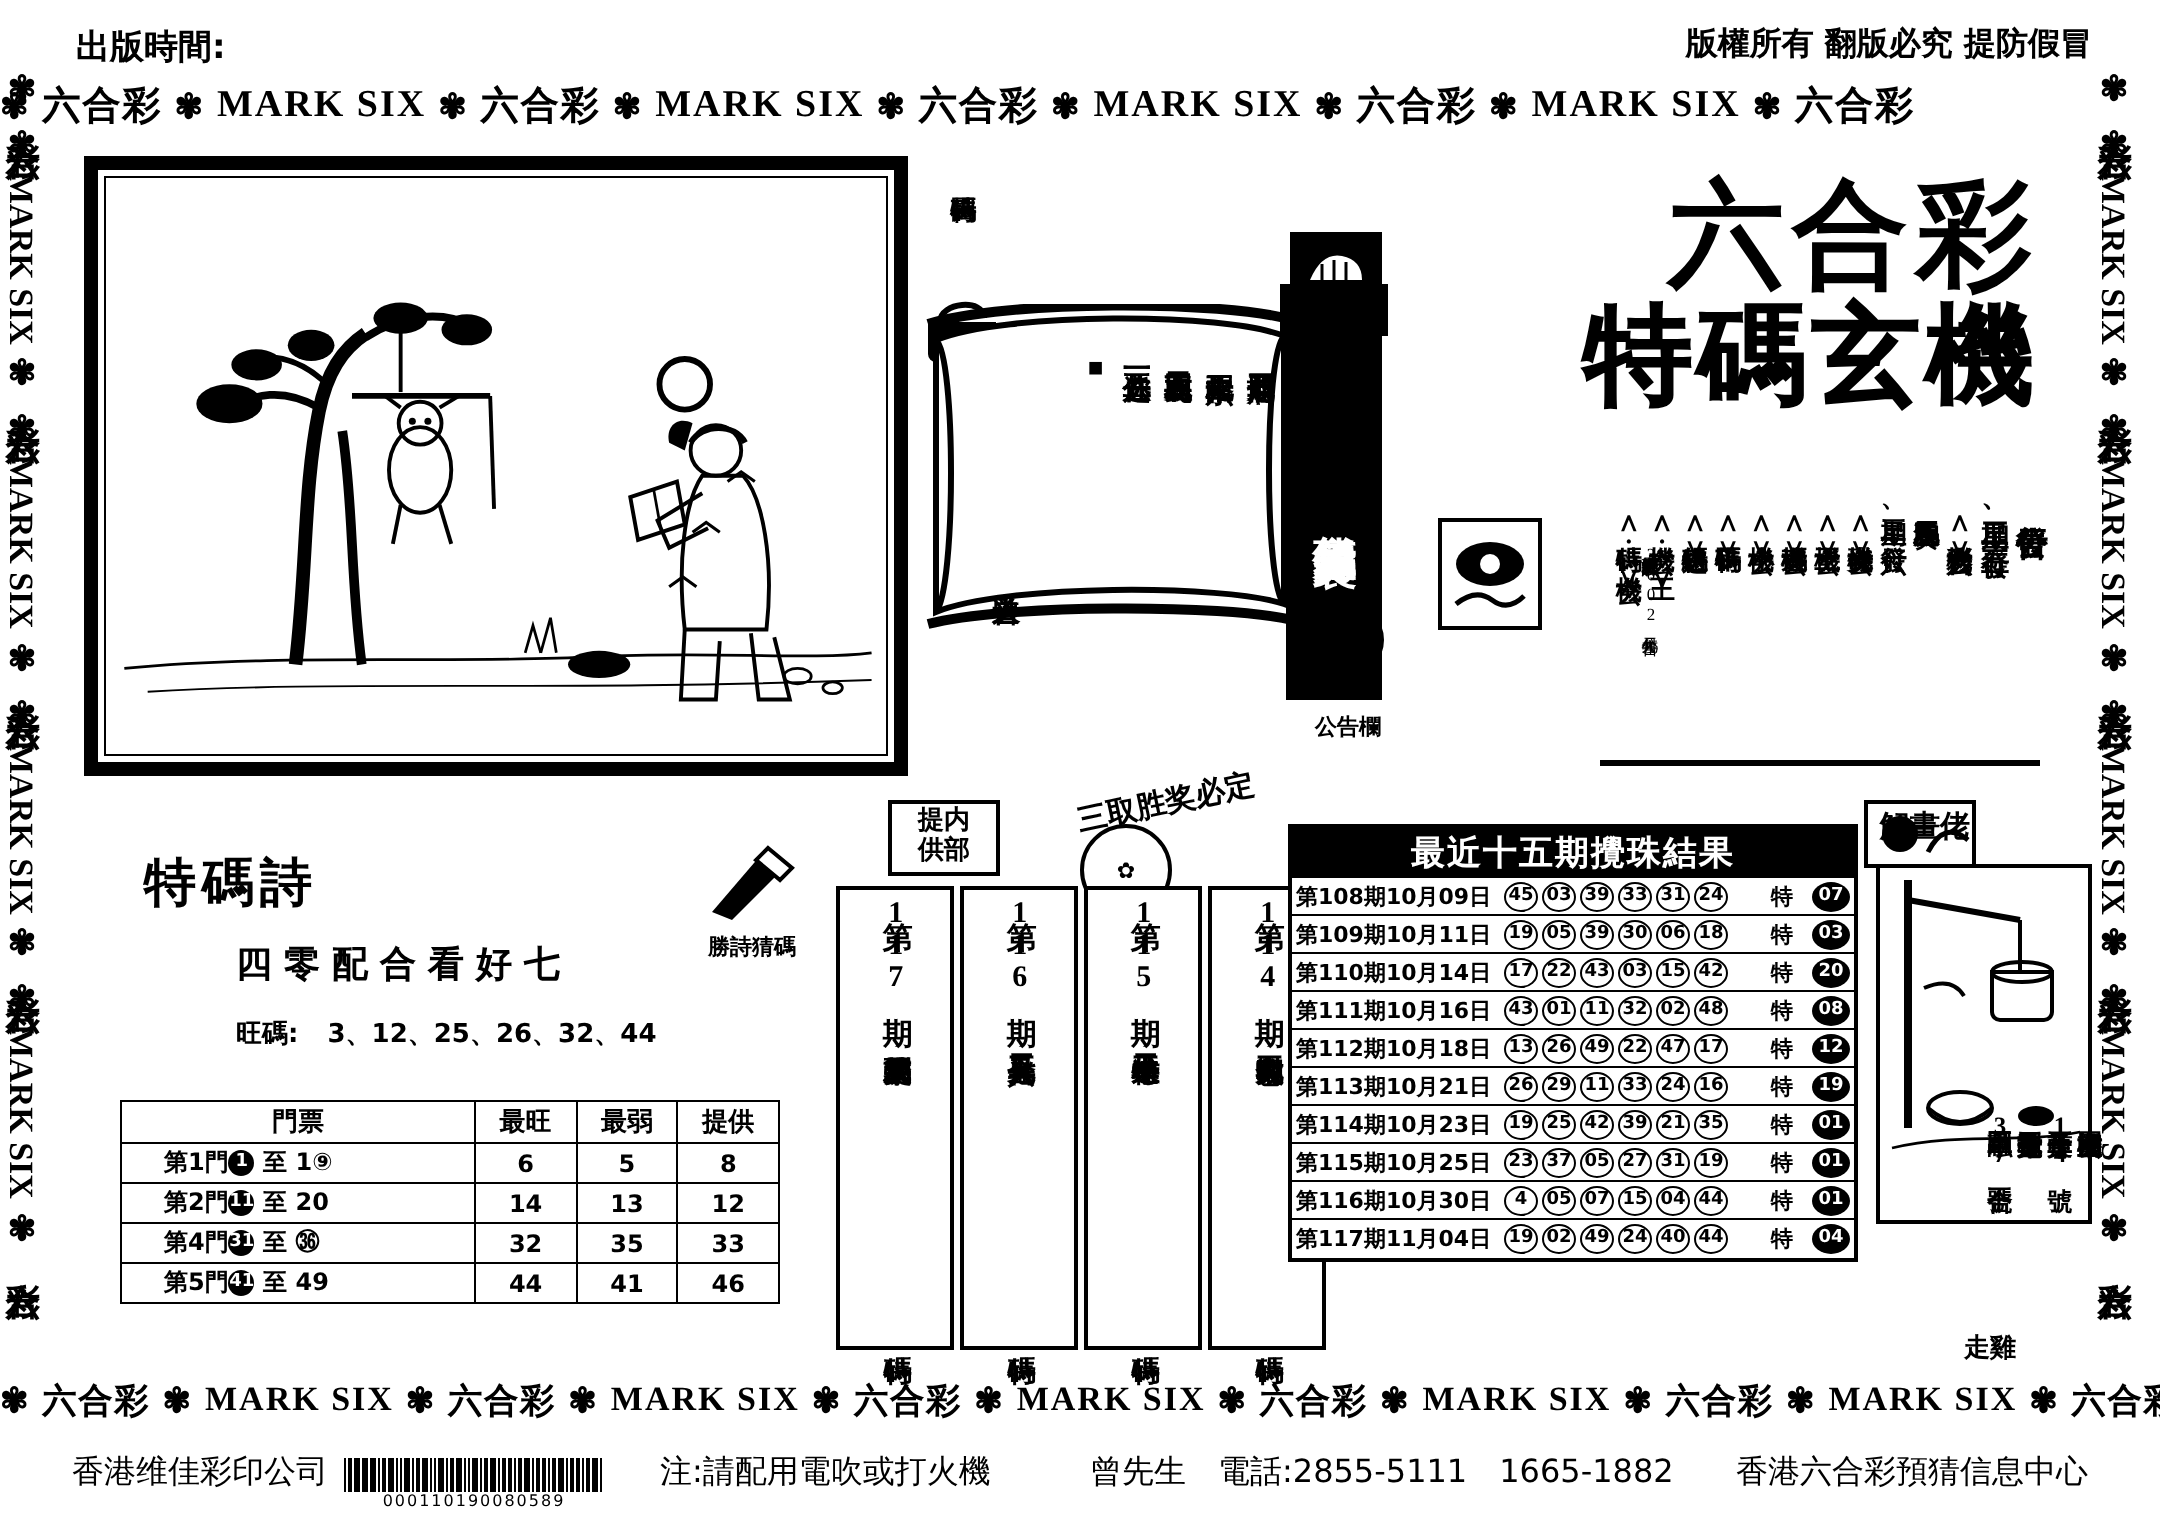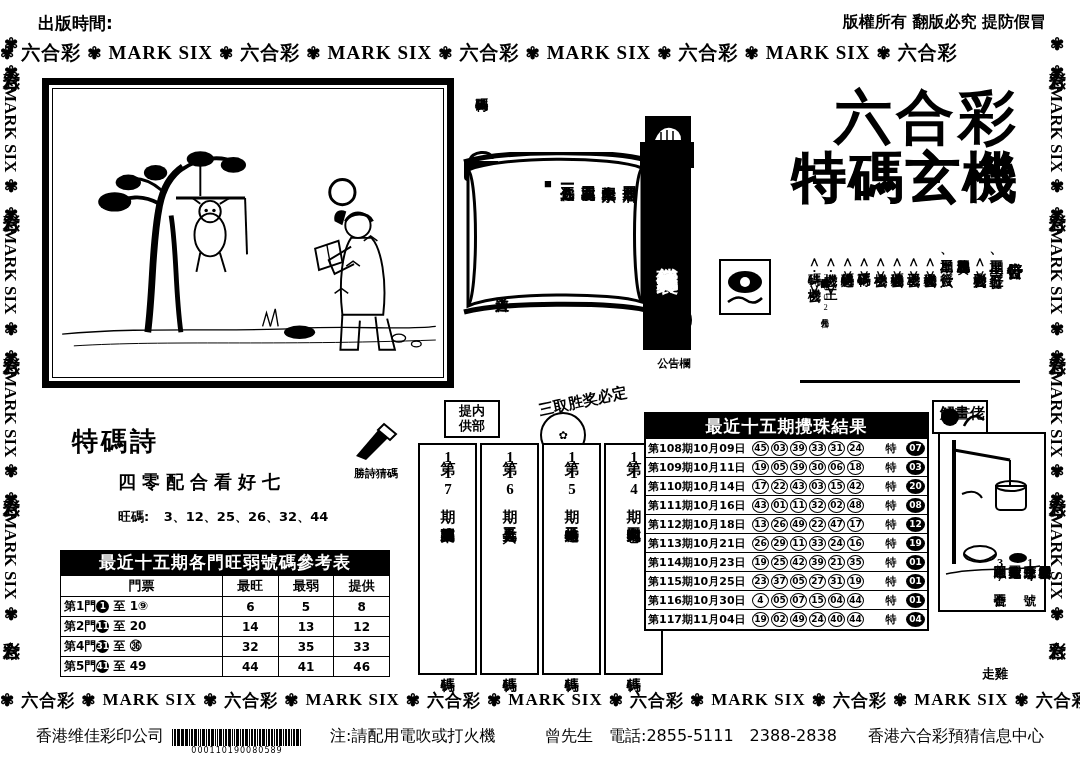--- a/index.html
+++ b/index.html
@@ -87,21 +87,21 @@
   
   .tbl1 { left:60px; top:550px; width:330px; }
   .tbl1 .cap {
     text-align:center; font-weight:bold; font-size:17px;
     font-family:"Liberation Serif", serif;
     color:#fff; background:#000; letter-spacing:1px; padding:1px 0;
   }
   .tbl1 table { border-collapse:collapse; width:100%; font-size:12px; font-weight:bold; }
   .tbl1 th, .tbl1 td { border:1px solid #000; text-align:center; padding:1px 2px; }
   .tbl1 th { font-size:13px; }
-  .tbl1 td.rowhead { text-align:left; padding-left:3px; font-size:12px; }
+  .tbl1 td.rowhead { text-align:left; padding-left:21px; font-size:12px; }
   .ball { display:inline-block; width:13px; height:13px; line-height:13px; border-radius:50%; background:#000; color:#fff; font-size:9px; text-align:center; vertical-align:middle; }
 
   
   .periods { left:418px; top:443px; display:flex; }
   .pcard { width:59px; border:2px solid #000; margin-right:3px; background:#fff; height:232px; position:relative; }
   .pcard .pv { position:absolute; left:0; right:0; top:4px; display:flex; justify-content:center; }
   .pcard .vtext.ph { font-size:15px; }
   .pcard .poem { position:absolute; left:0; right:0; top:72px; display:flex; justify-content:center; }
   .pcard .poem .vtext { font-size:14px; }
   .pcard .foot { position:absolute; left:0; right:0; bottom:6px; display:flex; justify-content:center; }
@@ -378,21 +378,20 @@
 </div>
 
 <div class="abs tema-title">特碼詩</div>
 <div class="abs tema-line">四零配合看好七</div>
 <div class="abs tema-nums">
   <span class="lab">旺碼:</span>
   <span>3、12、25、26、32、44</span>
 </div>
 
 <div class="abs tbl1">
-  <div class="cap">最近十五期各門旺弱號碼參考表</div>
   <table>
     <thead>
       <tr>
         <th>門票</th>
         <th>最旺</th>
         <th>最弱</th>
         <th>提供</th>
       </tr>
     </thead>
     <tbody id="t1body">
@@ -700,14 +699,14 @@
       <i style="width:2px"></i>
       <i style="width:3px"></i>
       <i style="width:1px"></i>
       <i style="width:2px"></i>
       <i style="width:3px"></i>
       <i style="width:1px"></i>
     </div>
   <div class="bc-text">000110190080589</div>
 </div>
 <div class="abs f-mid">注:請配用電吹或打火機</div>
-<div class="abs f-mid2">曾先生　電話:2855-5111　2388-2838</div>
+<div class="abs f-mid2">曾先生　電話:2855-5111　1665-1882</div>
 <div class="abs f-right">香港六合彩預猜信息中心</div>
 
 </body></html>

